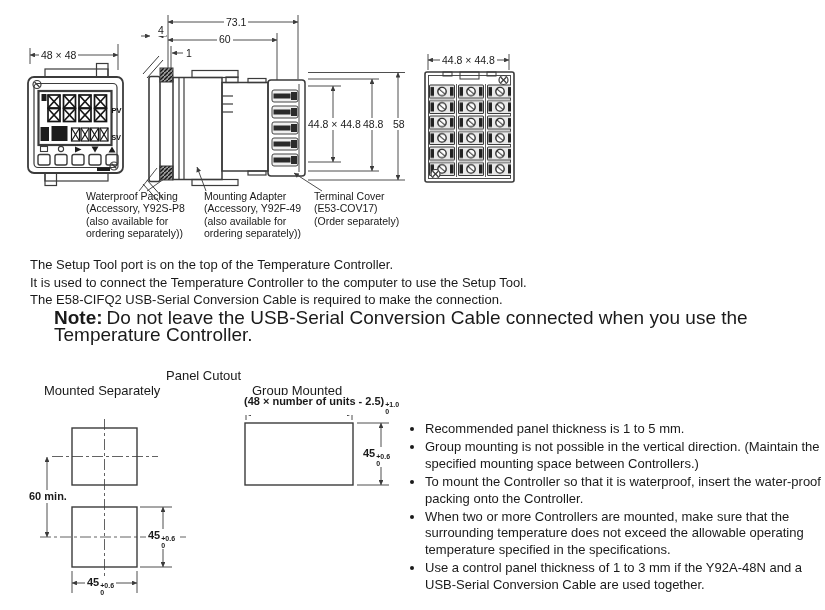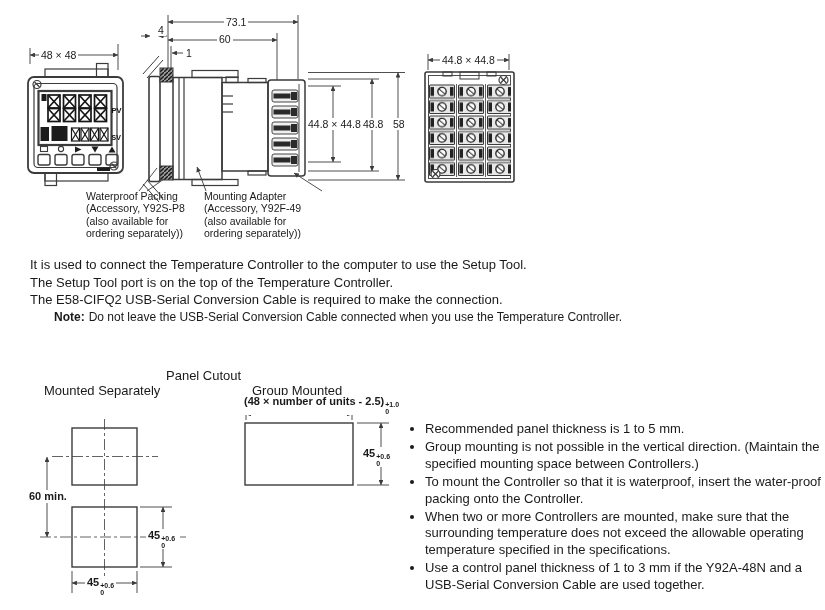--- a/index.html
+++ b/index.html
@@ -16,21 +16,21 @@
   .stack {
     display:inline-flex; flex-direction:column; font-size:7px; line-height:7px;
     margin-left:1px; vertical-align:-2px; text-align:left;
   }
   .callout {
     position:absolute; z-index:2; font-size:10.5px; line-height:12.4px;
     color:#1a1a1a; white-space:nowrap;margin-left:8px;
   }
   .bodytext { position:absolute; left:30px; top:256px; z-index:2; width:780px; }
   .bodytext p { margin:0; font-size:13px; line-height:17.6px; }
-  .bodytext p.note { font-size:12px;padding-left:24px; }
+  .bodytext p.note { font-size:19px;padding-left:24px; }
   .bodytext .b { font-weight:bold; margin-right:4px; }
   .plabel { position:absolute; z-index:2; font-size:13px; line-height:14px; white-space:nowrap; }
   .notes {
     position:absolute; left:411px; top:421px; z-index:2; width:406px;
     margin:0; padding:0 0 0 14px; list-style:disc outside;
   }
   .notes li { font-size:13px; line-height:16.4px; margin:0 0 2px 0; color:#1a1a1a; }
   .svgt  { font:bold 7.5px "Liberation Sans", sans-serif; fill:#111; }
   .svgt2 { font:bold 7px "Liberation Sans", sans-serif; fill:#111; }
 </style>
@@ -280,24 +280,29 @@
     <div>(Accessory, Y92S-P8</div>
     <div>(also available for</div>
     <div>ordering separately))</div>
   </div>
   <div class="callout" style="left:196px;top:190px">
     <div>Mounting Adapter</div>
     <div>(Accessory, Y92F-49</div>
     <div> (also available for</div>
     <div>ordering separately))</div>
   </div>
+  <div class="callout" style="left:306px;top:190px">
+    <div>Terminal Cover</div>
+    <div>(E53-COV17)</div>
+    <div>(Order separately)</div>
+  </div>
 
   <div class="bodytext">
+    <p>The Setup Tool port is on the top of the Temperature Controller.</p>
     <p>It is used to connect the Temperature Controller to the computer to use the Setup Tool.</p>
-    <p>The Setup Tool port is on the top of the Temperature Controller.</p>
     <p>The E58-CIFQ2 USB-Serial Conversion Cable is required to make the connection.</p>
     <p class="note"><span class="b">Note:</span><span>Do not leave the USB-Serial Conversion Cable connected when you use the Temperature Controller.</span></p>
   </div>
 
   <div class="plabel" style="left:166px;top:369px">Panel Cutout</div>
   <div class="plabel" style="left:44px;top:384px">Mounted Separately</div>
   <div class="plabel" style="left:252px;top:384px">Group Mounted</div>
 
   <span class="dim big" style="left:242px;top:395px"><span>(48 × number of units - 2.5)</span><span class="stack">
         <span>+1.0</span>

